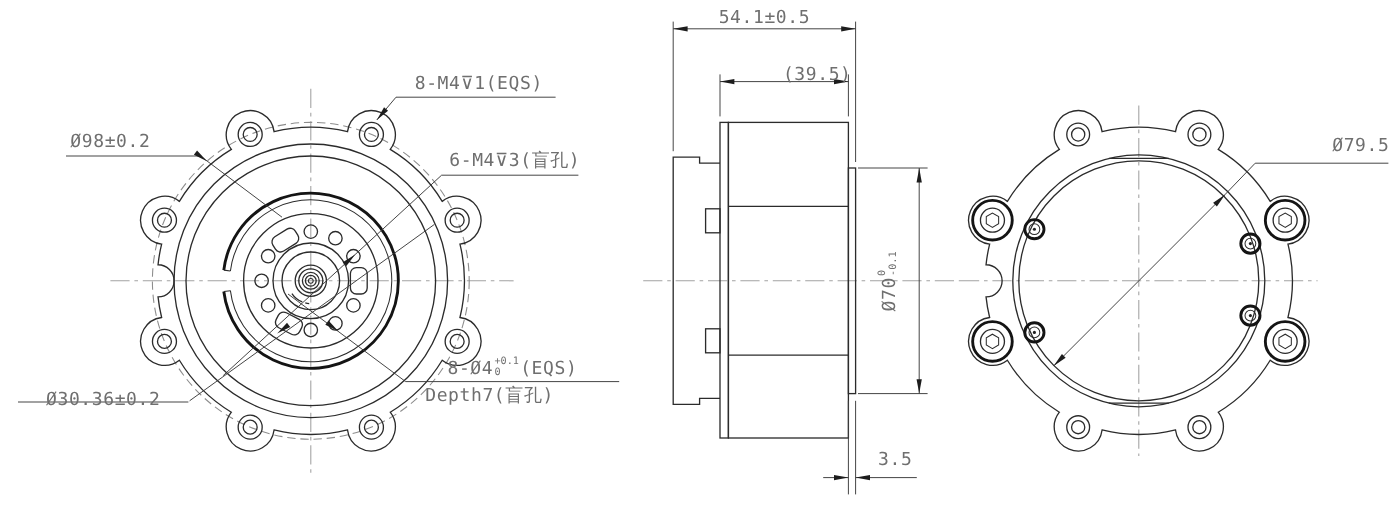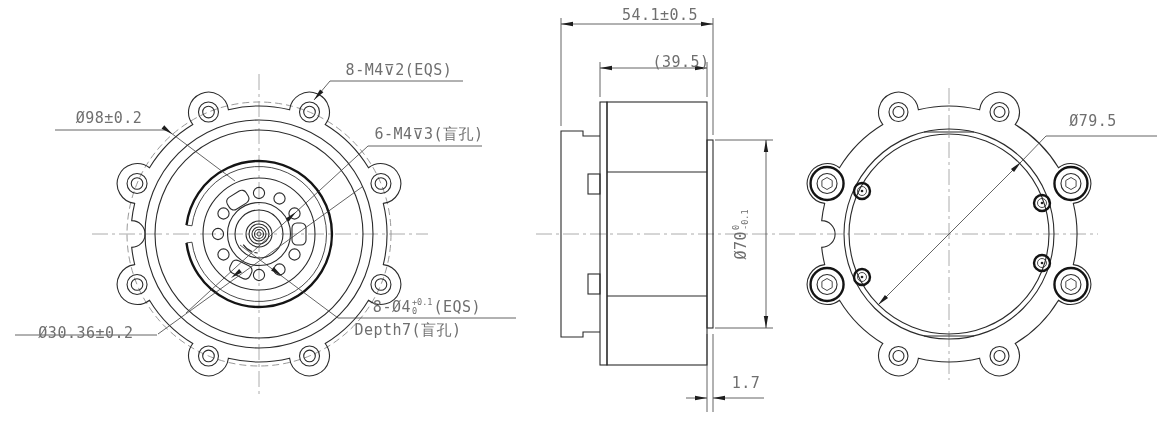--- a/index.html
+++ b/index.html
@@ -171,43 +171,43 @@
       </g>
       <g>
         <line x1="878" y1="305" x2="1021" y2="162" class="dim"></line>
         <polygon points="878,305 884.9296464556281,294.959083707151 888.0409162928489,298.0703535443718" class="arr"></polygon>
         <polygon points="1021,162 1014.0703535443719,172.04091629284898 1010.9590837071511,168.9296464556282" class="arr"></polygon>
         <line x1="1021" y1="162" x2="1046" y2="136" class="dim"></line>
         <line x1="1046" y1="136" x2="1157" y2="136" class="dim"></line>
       </g>
     </svg>
 
-  <div class="t" style="left:109px;top:118px">Ø98±0.2</div>
-  <div class="t" style="left:399px;top:70px">8-M4⊽2(EQS)</div>
+  <div class="t" style="left:92px;top:118px">Ø98±0.2</div>
+  <div class="t" style="left:399px;top:70px">8-M4⊽1(EQS)</div>
   <div class="t" style="left:429px;top:134px">6-M4⊽3(盲孔)</div>
   <div class="t" style="left:86px;top:333px">Ø30.36±0.2</div>
   <div class="t" style="left:427px;top:307px">
     <span class="row">
       <span>8-Ø4</span>
       <span class="stk">
         <span>+0.1</span>
         <span>0</span>
       </span>
       <span>(EQS)</span>
     </span>
   </div>
   <div class="t" style="left:408px;top:330px">Depth7(盲孔)</div>
 
-  <div class="t" style="left:660px;top:15px">54.1±0.5</div>
+  <div class="t" style="left:637px;top:15px">54.1±0.5</div>
   <div class="t" style="left:681px;top:62px">(39.5)</div>
   <div class="t rot" style="left:741px;top:234px">
     <span class="row">
       <span>Ø70</span>
       <span class="stk">
         <span>0</span>
         <span>-0.1</span>
       </span>
     </span>
   </div>
-  <div class="t" style="left:746px;top:383px">1.7</div>
-
-  <div class="t" style="left:1093px;top:121px">Ø79.5</div>
+  <div class="t" style="left:746px;top:383px">3.5</div>
+
+  <div class="t" style="left:1134px;top:121px">Ø79.5</div>
 </div>
 
 </body></html>

